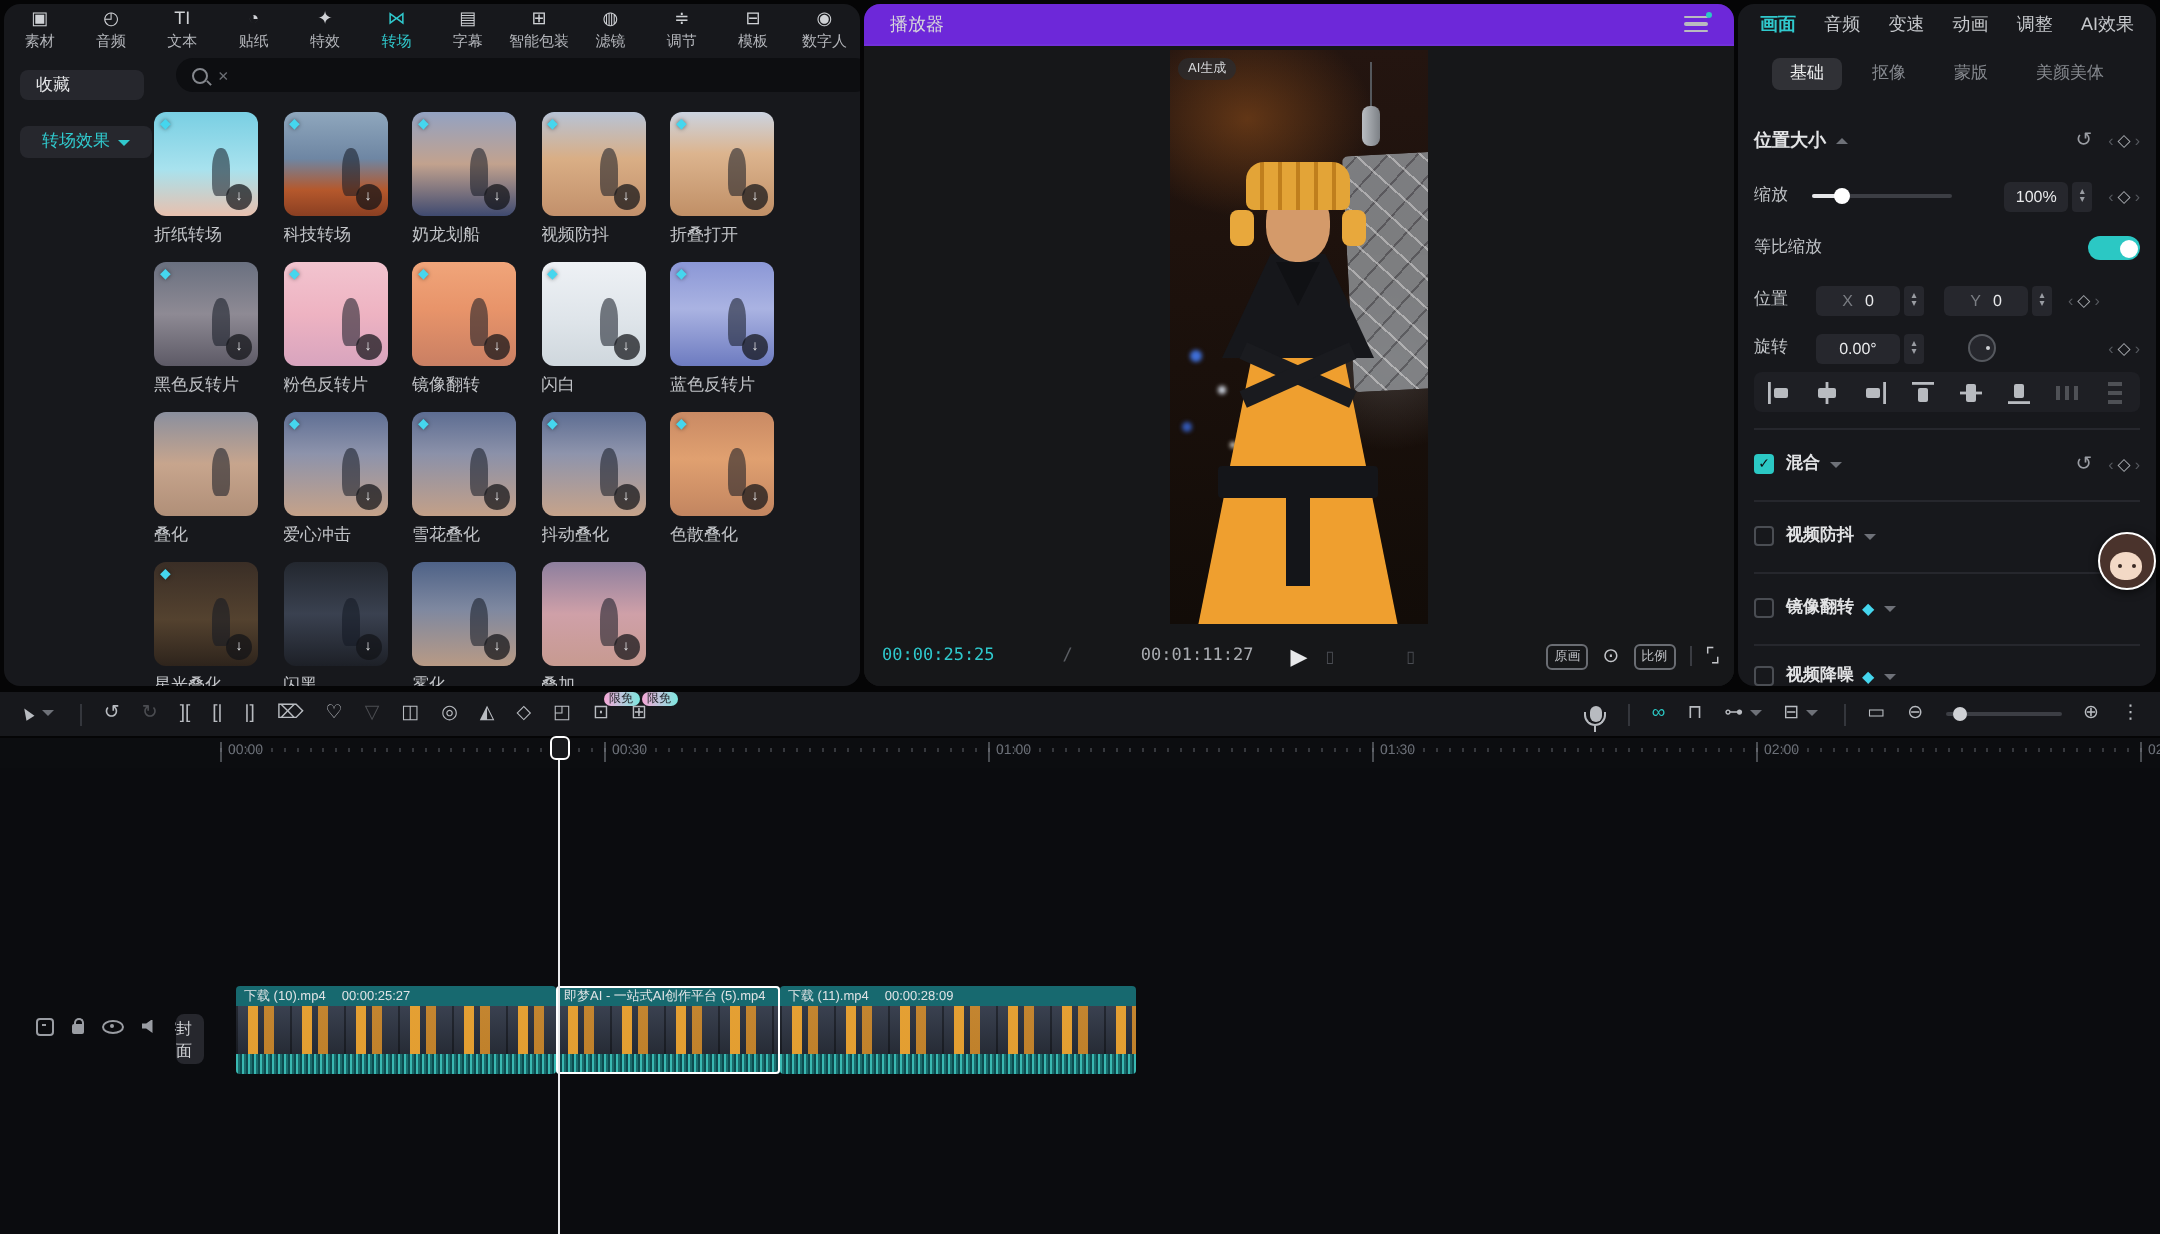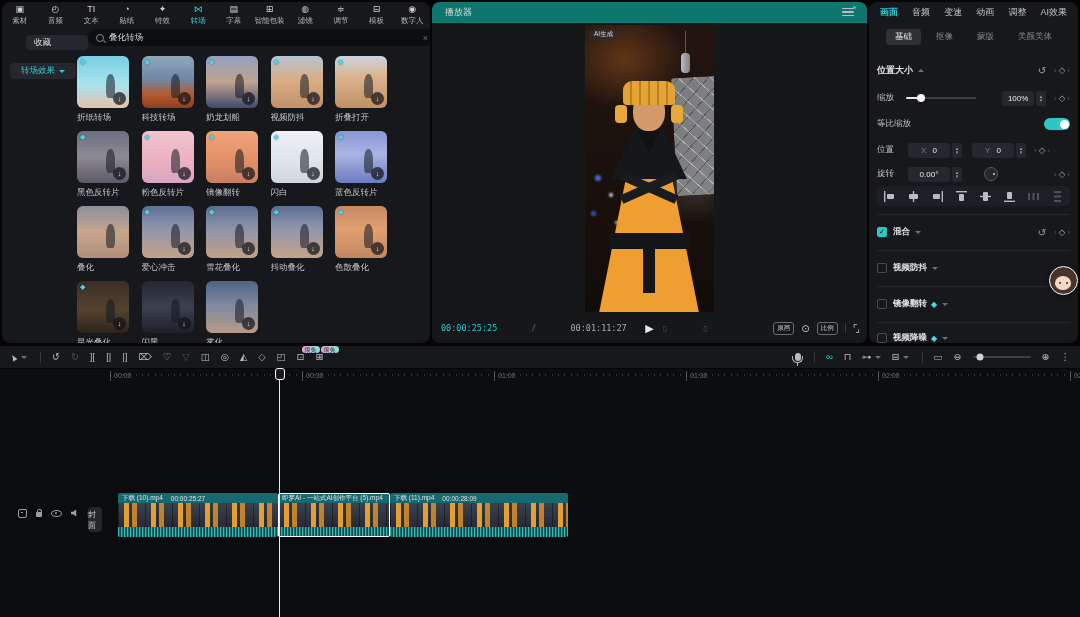--- a/index.html
+++ b/index.html
@@ -8,21 +8,21 @@
        -webkit-font-smoothing:antialiased;}
   .panel{position:absolute;background:#17181c;border-radius:8px;overflow:hidden;}
   
   #left{left:2px;top:2px;width:428px;height:341px;}
   #top-toolbar{position:absolute;left:0;top:0;width:100%;height:26px;display:flex;align-items:center;}
   .tt-item{flex:1;display:flex;flex-direction:column;align-items:center;justify-content:center;gap:1px;cursor:pointer;}
   .tt-ic{font-size:9px;line-height:9px;height:10px;color:#cfd1d5;}
   .tt-lb{font-size:7.5px;color:#b4b6bb;white-space:nowrap;}
   .tt-item.active .tt-ic,.tt-item.active .tt-lb{color:#30c9cd;}
   #fav-btn{position:absolute;left:8px;top:33px;width:54px;height:15px;background:#26272d;border-radius:4px;
-           font-size:8.5px;color:#e3e4e6;display:flex;align-items:center;padding-left:8px;margin-left:16px;}
+           font-size:8.5px;color:#e3e4e6;display:flex;align-items:center;padding-left:8px;}
   #cat-btn{position:absolute;left:8px;top:61px;width:66px;height:16px;background:#26272d;border-radius:4px;
            font-size:8.5px;color:#30c9cd;display:flex;align-items:center;justify-content:center;gap:4px;}
   .chev{width:0;height:0;border-left:3px solid transparent;border-right:3px solid transparent;border-top:3px solid #6e7178;display:inline-block;}
   .chev.cyan{border-top-color:#30c9cd;}
   .chev.up{transform:rotate(180deg);}
   #search{position:absolute;left:86px;top:27px;width:332px;height:17px;background:#0d0e11;border-radius:9px;
           display:flex;align-items:center;padding:0 8px;gap:5px;}
   .i-search{width:6px;height:6px;border:1px solid #84878d;border-radius:50%;position:relative;flex:none;}
   .i-search::after{content:"";position:absolute;width:3px;height:1px;background:#84878d;transform:rotate(45deg);right:-3px;bottom:-1px;}
   #search-val{font-size:8.5px;color:#d4d6d9;flex:1;}
@@ -35,21 +35,21 @@
         border-radius:45% 45% 25% 25%;}
   .b-vip{position:absolute;left:3px;top:2px;font-size:7px;color:#45d6ee;text-shadow:0 0 2px rgba(0,0,0,.5);z-index:2;}
   .b-dl{position:absolute;right:3px;bottom:3px;width:13px;height:13px;border-radius:50%;background:rgba(18,20,24,.72);
         display:flex;align-items:center;justify-content:center;font-size:7px;color:#e8e9eb;z-index:2;}
   .b-star{position:absolute;right:19px;bottom:3px;width:13px;height:13px;border-radius:50%;background:rgba(18,20,24,.72);
         display:flex;align-items:center;justify-content:center;font-size:7px;color:#e8e9eb;z-index:2;}
   .card-lb{margin-top:4px;font-size:8.5px;color:#c2c4c8;white-space:nowrap;overflow:hidden;max-width:52px;}
   
   #player{left:432px;top:2px;width:435px;height:341px;background:#161719;}
   #p-head{position:absolute;left:0;top:0;width:100%;height:21px;display:flex;align-items:center;
-          padding:0 13px;box-sizing:border-box;border-bottom:1px solid rgba(255,255,255,.04);background:#0f766e;}
+          padding:0 13px;box-sizing:border-box;border-bottom:1px solid rgba(255,255,255,.04);background:#6d28d9;}
   #p-title{font-size:9px;color:#d7d8da;flex:1;}
   .i-burger{position:relative;width:12px;height:8px;}
   .i-burger i{position:absolute;left:0;width:12px;height:1.4px;background:#b9bbbf;border-radius:1px;}
   .i-burger i:nth-child(1){top:0}.i-burger i:nth-child(2){top:3.3px}.i-burger i:nth-child(3){top:6.6px}
   .i-burger::after{content:"";position:absolute;right:-2px;top:-2px;width:3px;height:3px;border-radius:50%;background:#2bc8c4;}
   #video{position:absolute;left:153px;top:23px;width:129px;height:287px;background:#0e0a08;overflow:hidden;}
   .v-glow{position:absolute;inset:0;background:
      radial-gradient(90px 70px at 30% 12%,rgba(150,82,28,.55),transparent 70%),
      radial-gradient(70px 60px at 85% 55%,rgba(120,118,120,.35),transparent 70%),
      linear-gradient(180deg,#241510 0%,#1a100b 55%,#120c08 100%);}
@@ -245,21 +245,20 @@
     </div>
 
     <div id="fav-btn">收藏</div>
     <div id="cat-btn">
         <span>转场效果</span>
         <span class="chev cyan"></span>
       </div>
 
     <div id="search">
       <span class="i-search"></span>
-      <span id="search-val">叠化转场</span>
       <span id="search-clear">×</span>
     </div>
 
     <div id="grid">
       <div class="card">
         <div class="thumb" style="background:linear-gradient(180deg,#79cfe3 0%,#a8e2ee 55%,#e8c0ae 100%)">
             <span class="b-vip">◆</span>
             <span class="b-dl">↓</span>
           </div>
         <div class="card-lb">折纸转场</div>
@@ -370,20 +369,26 @@
         <div class="thumb" style="background:linear-gradient(180deg,#23272f 0%,#3a4150 50%,#1d2027 100%)">
             <span class="b-dl">↓</span>
           </div>
         <div class="card-lb">闪黑</div>
       </div>
       <div class="card">
         <div class="thumb" style="background:linear-gradient(180deg,#4e6287 0%,#7e88a0 45%,#b89a85 100%)">
             <span class="b-dl">↓</span>
           </div>
         <div class="card-lb">雾化</div>
+      </div>
+      <div class="card">
+        <div class="thumb" style="background:linear-gradient(180deg,#8d7f9e 0%,#cfa0a8 50%,#c79a90 100%)">
+            <span class="b-dl">↓</span>
+          </div>
+        <div class="card-lb">叠加</div>
       </div>
     </div>
   </div>
 
   <div id="player" class="panel">
     <div id="p-head">
       <span id="p-title">播放器</span>
       <span class="i-burger">
           <i></i>
           <i></i>

